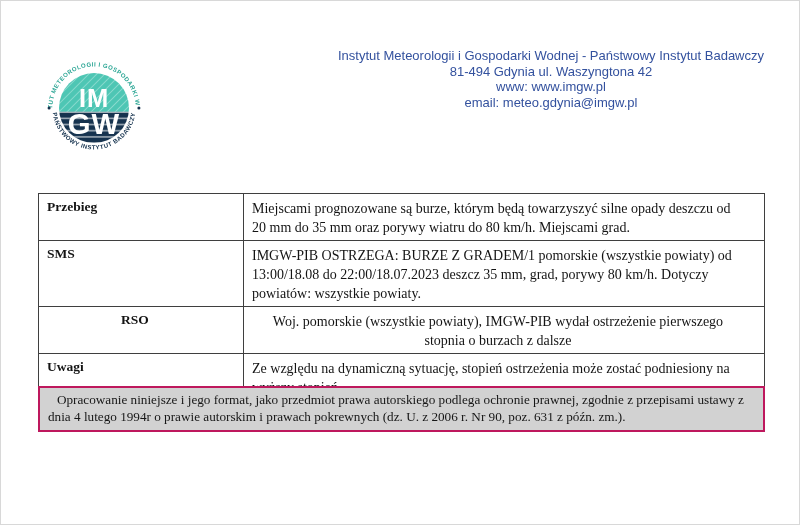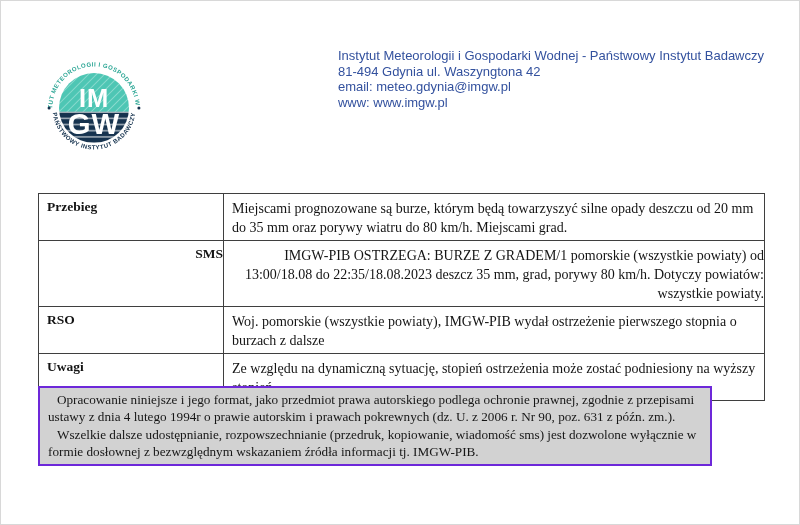--- a/index.html
+++ b/index.html
@@ -10,56 +10,56 @@
     border:1px solid #d8d8d8;
     box-sizing:border-box;
     overflow:hidden;
     font-family:"Liberation Serif", serif;
     color:#141414;
   }
   
   .logo{position:absolute;left:41px;top:55px;}
   .head-text{
     position:absolute;top:47px;right:35px;
-    text-align:left;
+    text-align:center;
     font-family:"Liberation Sans", sans-serif;
     font-size:13px;line-height:15.6px;
     color:#33519e;
   }
   .head-text .bold{font-weight:bold;}
   
   table.warn{
     position:absolute;left:37px;top:192px;
     width:727px;
     border-collapse:collapse;table-layout:fixed;
   }
   table.warn td{
     border:1.5px solid #3f3f3f;
     vertical-align:top;
-    padding:5px 0 3px 8px;
+    padding:5px 20px 3px 8px;
   }
   td.lbl{
     width:176px;
     font-weight:bold;
     font-size:13.5px;
   }
   td.val{
     font-size:14px;
     line-height:19px;
   }
   tr.r1{height:46px;}
-  tr.r2{height:60px;text-align:right;}
-  tr.r3{height:47px;}
+  tr.r2{height:60px;}
+  tr.r3{height:47px;text-align:center;}
   tr.r4{height:38px;margin-left:12px;}
   
   .copy{
     position:absolute;left:37px;top:385px;
-    width:674px;box-sizing:border-box;
+    width:727px;box-sizing:border-box;
     background:#d2d2d2;
-    border:2px solid #6d28d9;
+    border:2px solid #be185d;
     padding:3px 8px 4px 8px;
   }
   .copy p{
     margin:0;
     text-indent:9px;
     font-size:13.2px;
     line-height:17.3px;
     color:#161616;
   }
 </style>
@@ -97,43 +97,42 @@
     <text font-family="Liberation Sans, sans-serif" font-size="6.4" font-weight="bold" fill="#16334f" letter-spacing="0.5">
       <textPath href="#arcBot" startOffset="50%" text-anchor="middle">PAŃSTWOWY INSTYTUT BADAWCZY</textPath>
     </text>
     <circle cx="7.5" cy="55" r="1.6" fill="#16334f"></circle>
     <circle cx="102.5" cy="55" r="1.6" fill="#16334f"></circle>
   </svg>
 
   <div class="head-text">
     <div>Instytut Meteorologii i Gospodarki Wodnej - Państwowy Instytut Badawczy</div>
     <div>81-494 Gdynia ul. Waszyngtona 42</div>
+    <div>www: www.imgw.pl</div>
     <div>email: meteo.gdynia@imgw.pl</div>
-    <div>www: www.imgw.pl</div>
   </div>
 
   <table class="warn">
     <tbody>
         <tr class="r1">
       <td class="lbl">Przebieg</td>
       <td class="val">Miejscami prognozowane są burze, którym będą towarzyszyć silne opady deszczu od 20 mm do 35 mm oraz porywy wiatru do 80 km/h. Miejscami grad.</td>
     </tr>
     <tr class="r2">
       <td class="lbl">SMS</td>
-      <td class="val">IMGW-PIB OSTRZEGA: BURZE Z GRADEM/1 pomorskie (wszystkie powiaty) od 13:00/18.08 do 22:35/18.08.2023 deszcz 35 mm, grad, porywy 80 km/h. Dotyczy powiatów: wszystkie powiaty.</td>
+      <td class="val">IMGW-PIB OSTRZEGA: BURZE Z GRADEM/1 pomorskie (wszystkie powiaty) od 13:00/18.08 do 22:00/18.07.2023 deszcz 35 mm, grad, porywy 80 km/h. Dotyczy powiatów: wszystkie powiaty.</td>
     </tr>
     <tr class="r3">
       <td class="lbl">RSO</td>
       <td class="val">Woj. pomorskie (wszystkie powiaty), IMGW-PIB wydał ostrzeżenie pierwszego stopnia o burzach z dalsze</td>
     </tr>
     <tr class="r4">
       <td class="lbl">Uwagi</td>
       <td class="val">Ze względu na dynamiczną sytuację, stopień ostrzeżenia może zostać podniesiony na wyższy stopień.</td>
     </tr>
   </tbody>
     </table>
 
   <div class="copy">
     <p>Opracowanie niniejsze i jego format, jako przedmiot prawa autorskiego podlega ochronie prawnej, zgodnie z przepisami ustawy z dnia 4 lutego 1994r o prawie autorskim i prawach pokrewnych (dz. U. z 2006 r. Nr 90, poz. 631 z późn. zm.).</p>
-    <p>Wszelkie dalsze udostępnianie, rozpowszechnianie (przedruk, kopiowanie, wiadomość sms) jest dozwolone wyłącznie w formie dosłownej z bezwzględnym wskazaniem źródła informacji tj. IMGW-PIB.</p>
   </div>
 
 </div>
 
 </body></html>

